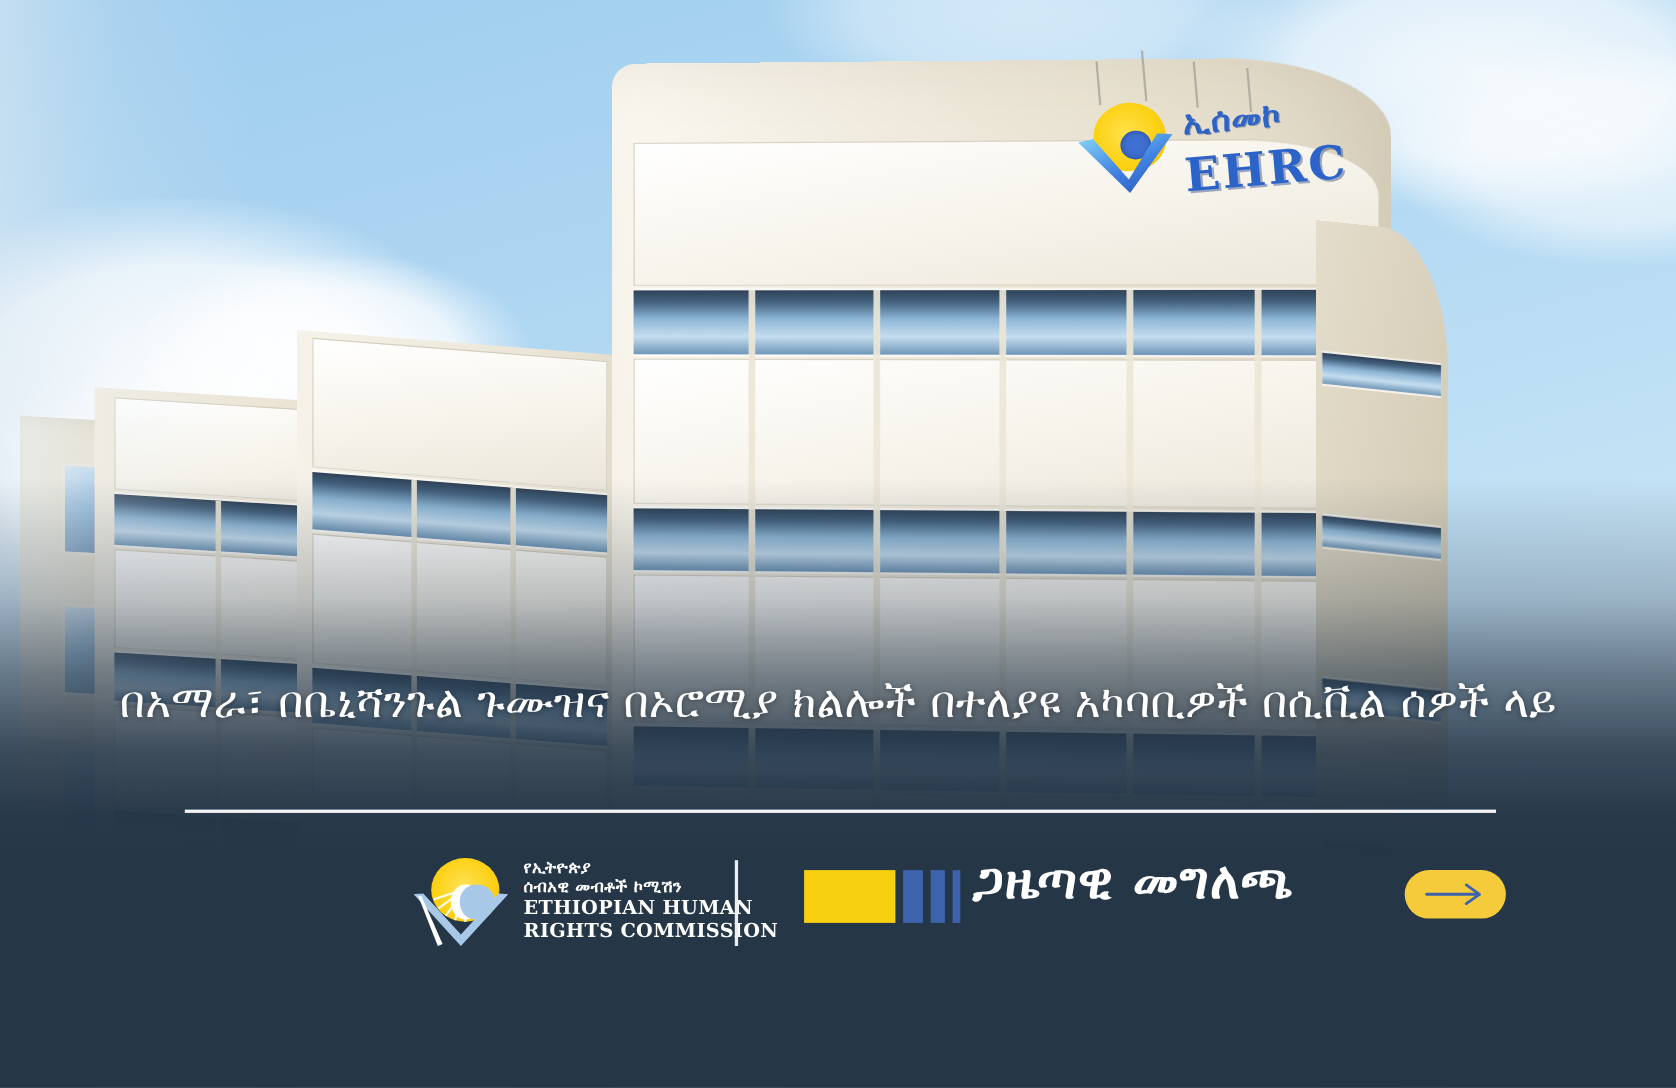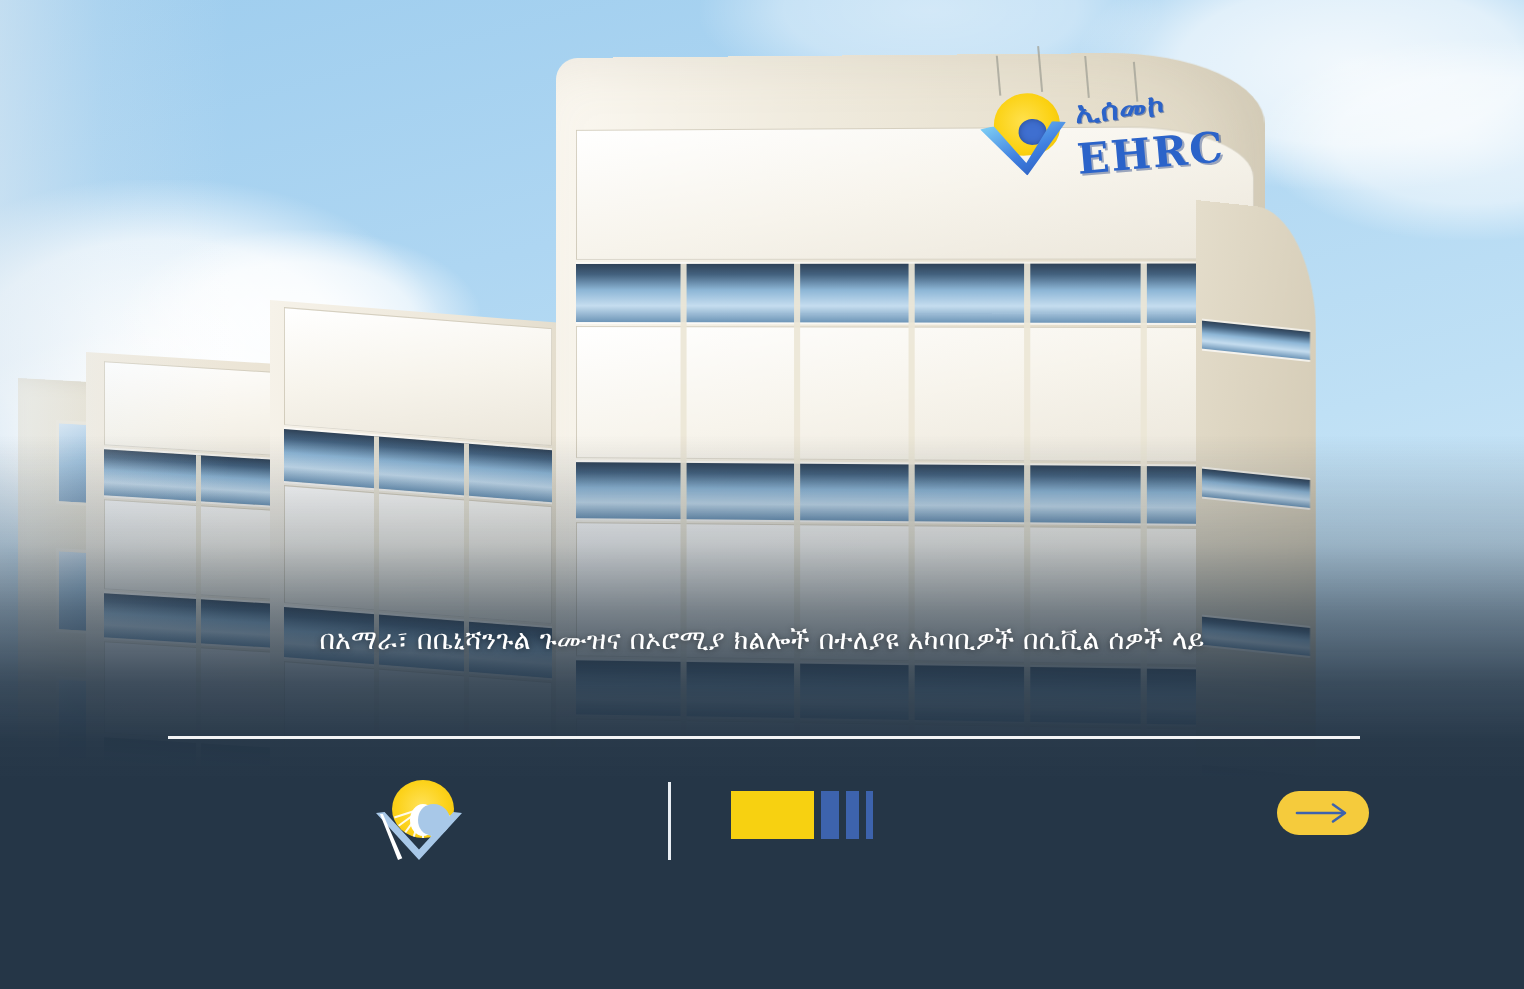--- a/index.html
+++ b/index.html
@@ -201,21 +201,21 @@
     pointer-events: none;
   }
 
   
   .headline {
     position: absolute;
     left: 0; right: 0;
     top: 616px;
     text-align: center;
     color: #ffffff;
-    font-size: 27px;
+    font-size: 40px;
     line-height: 47px;
     font-weight: 500;
     letter-spacing: .2px;
     text-shadow: 0 1px 6px rgba(0,0,0,.45);
     padding: 0 80px;
     box-sizing: border-box;
   }
   .headline .hl-line { display: block; white-space: nowrap; }
 
   .divider {
@@ -476,34 +476,41 @@
         <div class="lm-ray" style="transform:rotate(0deg)"></div>
         <div class="lm-ray" style="transform:rotate(18deg)"></div>
         <div class="lm-ray" style="transform:rotate(36deg)"></div>
         <div class="lm-ray" style="transform:rotate(54deg)"></div>
         <div class="lm-ray" style="transform:rotate(72deg)"></div>
         <div class="lm-circle"></div>
         <div class="lm-crescent"></div>
         <div class="lm-v"></div>
         <div class="lm-v-hl"></div>
       </div>
+      <div class="logo-text">
+        <span class="lt-am1">የኢትዮጵያ</span>
+        <span class="lt-am2">ሰብአዊ መብቶች ኮሚሽን</span>
+        <span class="lt-en1">ETHIOPIAN HUMAN</span>
+        <span class="lt-en2">RIGHTS COMMISSION</span>
+      </div>
     </div>
 
     <div class="v-sep"></div>
 
     <div class="bars">
       <div class="bar-yellow"></div>
       <div class="bar-gap"></div>
       <div class="bar-blue-1"></div>
       <div class="bar-gap"></div>
       <div class="bar-blue-2"></div>
       <div class="bar-gap"></div>
       <div class="bar-blue-3"></div>
     </div>
 
+    <div class="press-label">ጋዜጣዊ መግለጫ</div>
   </div>
 
   <button class="arrow-btn">
     <span>
       <svg width="56" height="22" viewBox="0 0 56 22" fill="none" aria-hidden="true">
         <path d="M2 11 H48" stroke="#3d63ad" stroke-width="2.6" stroke-linecap="round"></path>
         <path d="M38 2.5 L50 11 L38 19.5" stroke="#3d63ad" stroke-width="2.6" fill="none" stroke-linecap="round" stroke-linejoin="round"></path>
       </svg>
     </span>
   </button>

